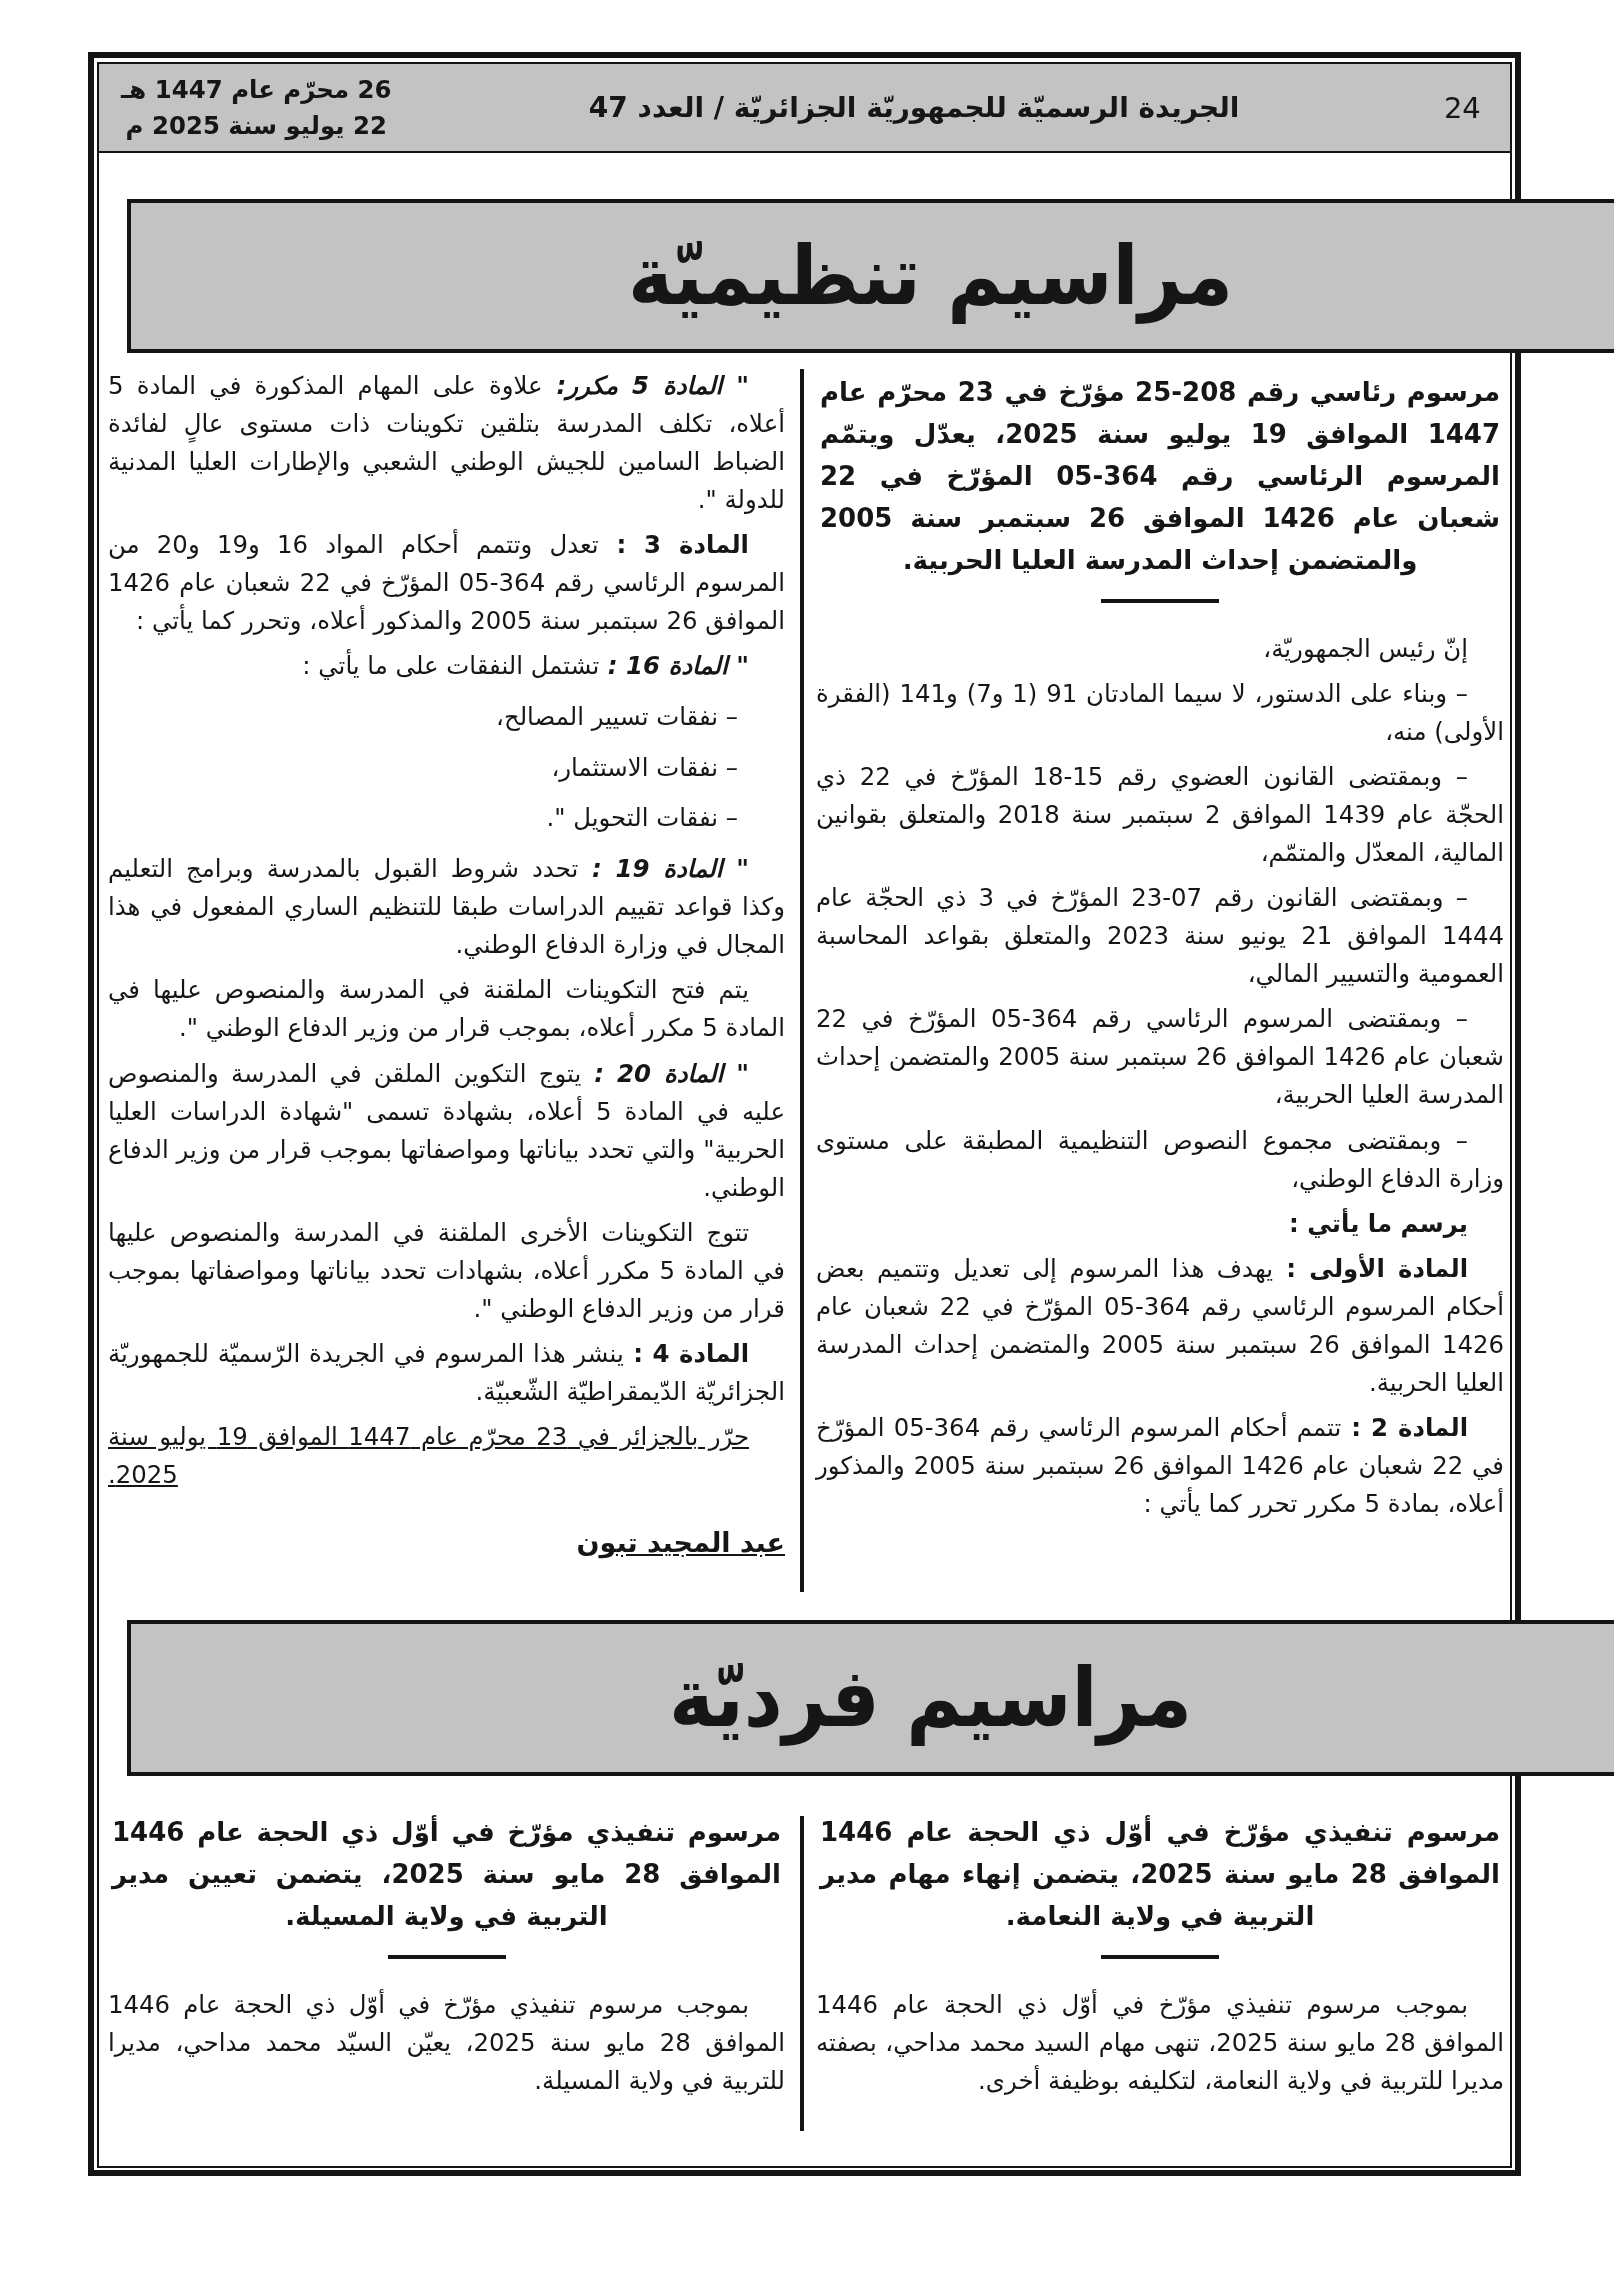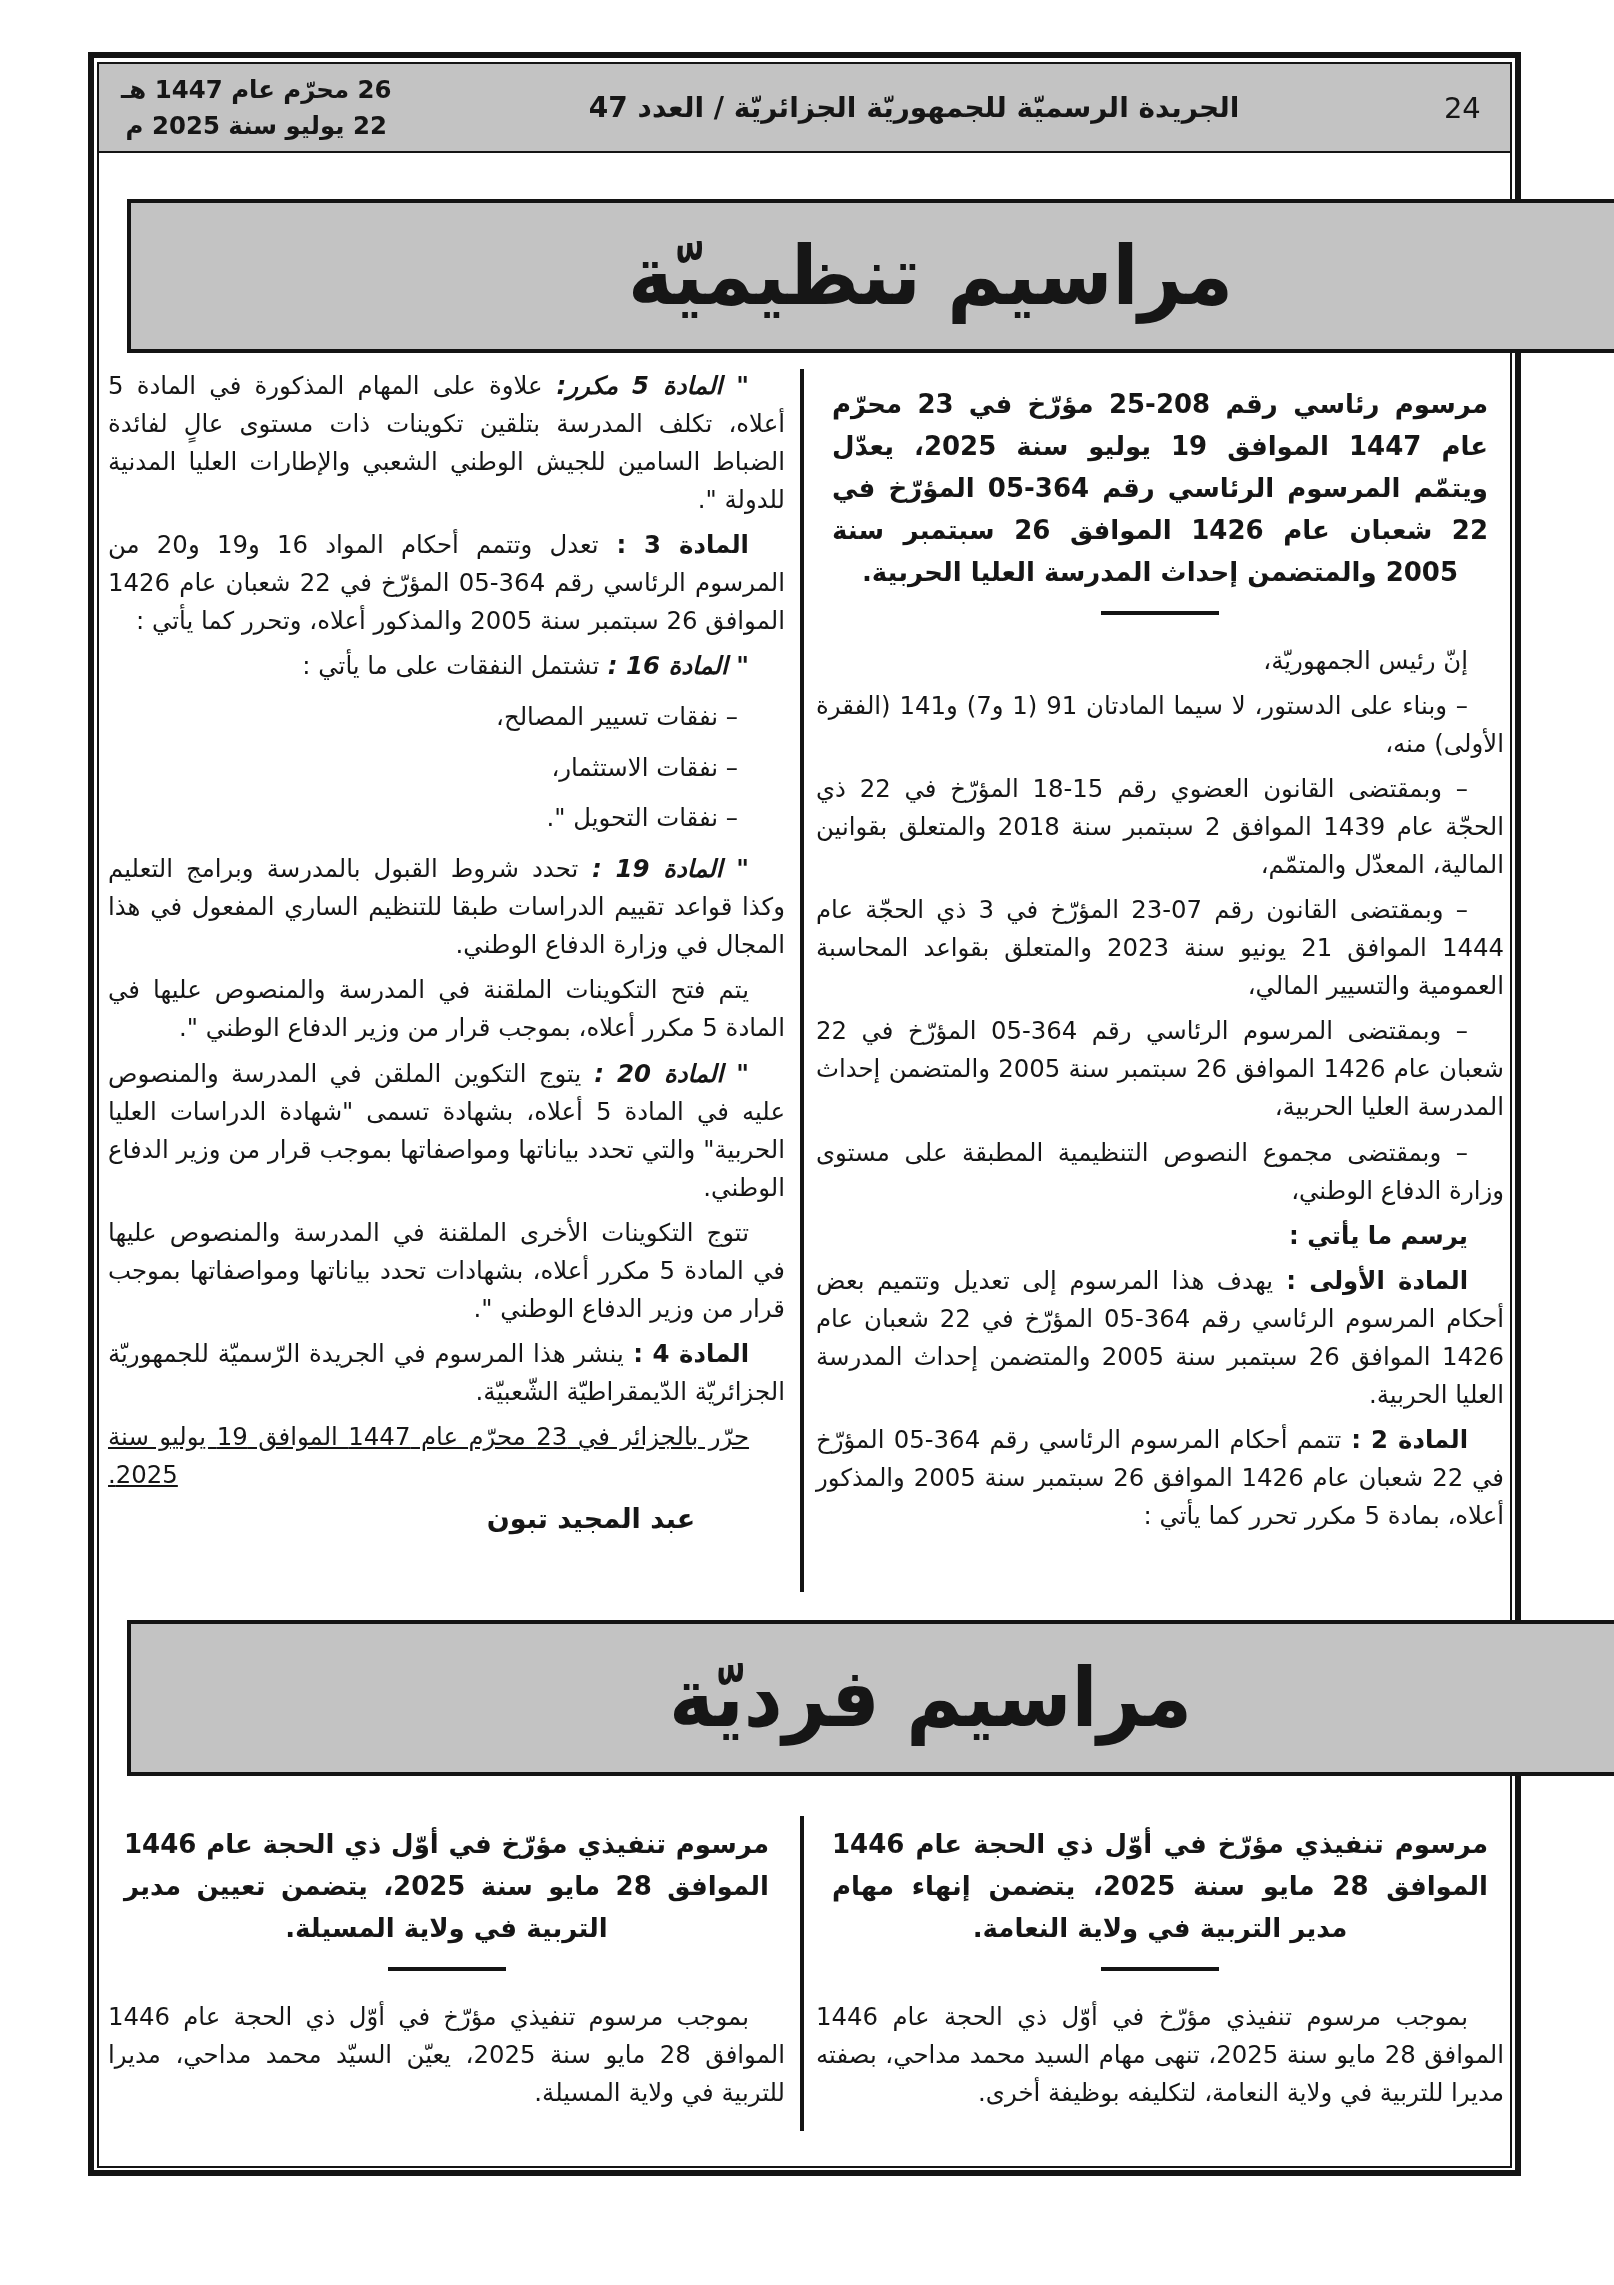--- a/index.html
+++ b/index.html
@@ -29,28 +29,28 @@
   .col{position:absolute;direction:rtl;}
   .col-r-top{left:817px;top:367px;width:688px;}
   .col-l-top{left:109px;top:367px;width:677px;}
   .col-r-bot{left:817px;top:1807px;width:688px;}
   .col-l-bot{left:109px;top:1807px;width:677px;}
   .divider{position:absolute;width:3.6px;background:#141414;}
   .div-top{left:801px;top:369px;height:1223px;}
   .div-bot{left:801px;top:1816px;height:315px;}
   
   .decree-title{font-weight:bold;font-size:26px;line-height:42px;
-                text-align:justify;text-align-last:center;margin:16px;}
+                text-align:justify;text-align-last:center;margin:4px;}
   .rule{width:118px;height:3.6px;background:#141414;margin:18px auto 27px auto;}
   .para{font-size:24.4px;line-height:38px;text-align:justify;margin:0 0 7.2px 0;text-indent:36px;}
   .para .lead{font-weight:bold;}
   .para.q .lead{font-style:italic;}
   .para.dash{text-indent:0;padding-right:47px;margin:12.7px 0;}
   .para.dateline{text-align-last:left;text-decoration:underline;}
-  .sig{font-weight:bold;font-size:27px;text-align:center;padding-left:289px;margin-top:9px;}
+  .sig{font-weight:bold;font-size:27px;text-align:right;padding-left:289px;margin-top:33px;text-decoration:underline;}
 </style>
 </head>
 <body>
 
 <div class="page">
 
   <div class="frame-outer"></div>
   <div class="frame-inner"></div>
 
   <div class="band">

